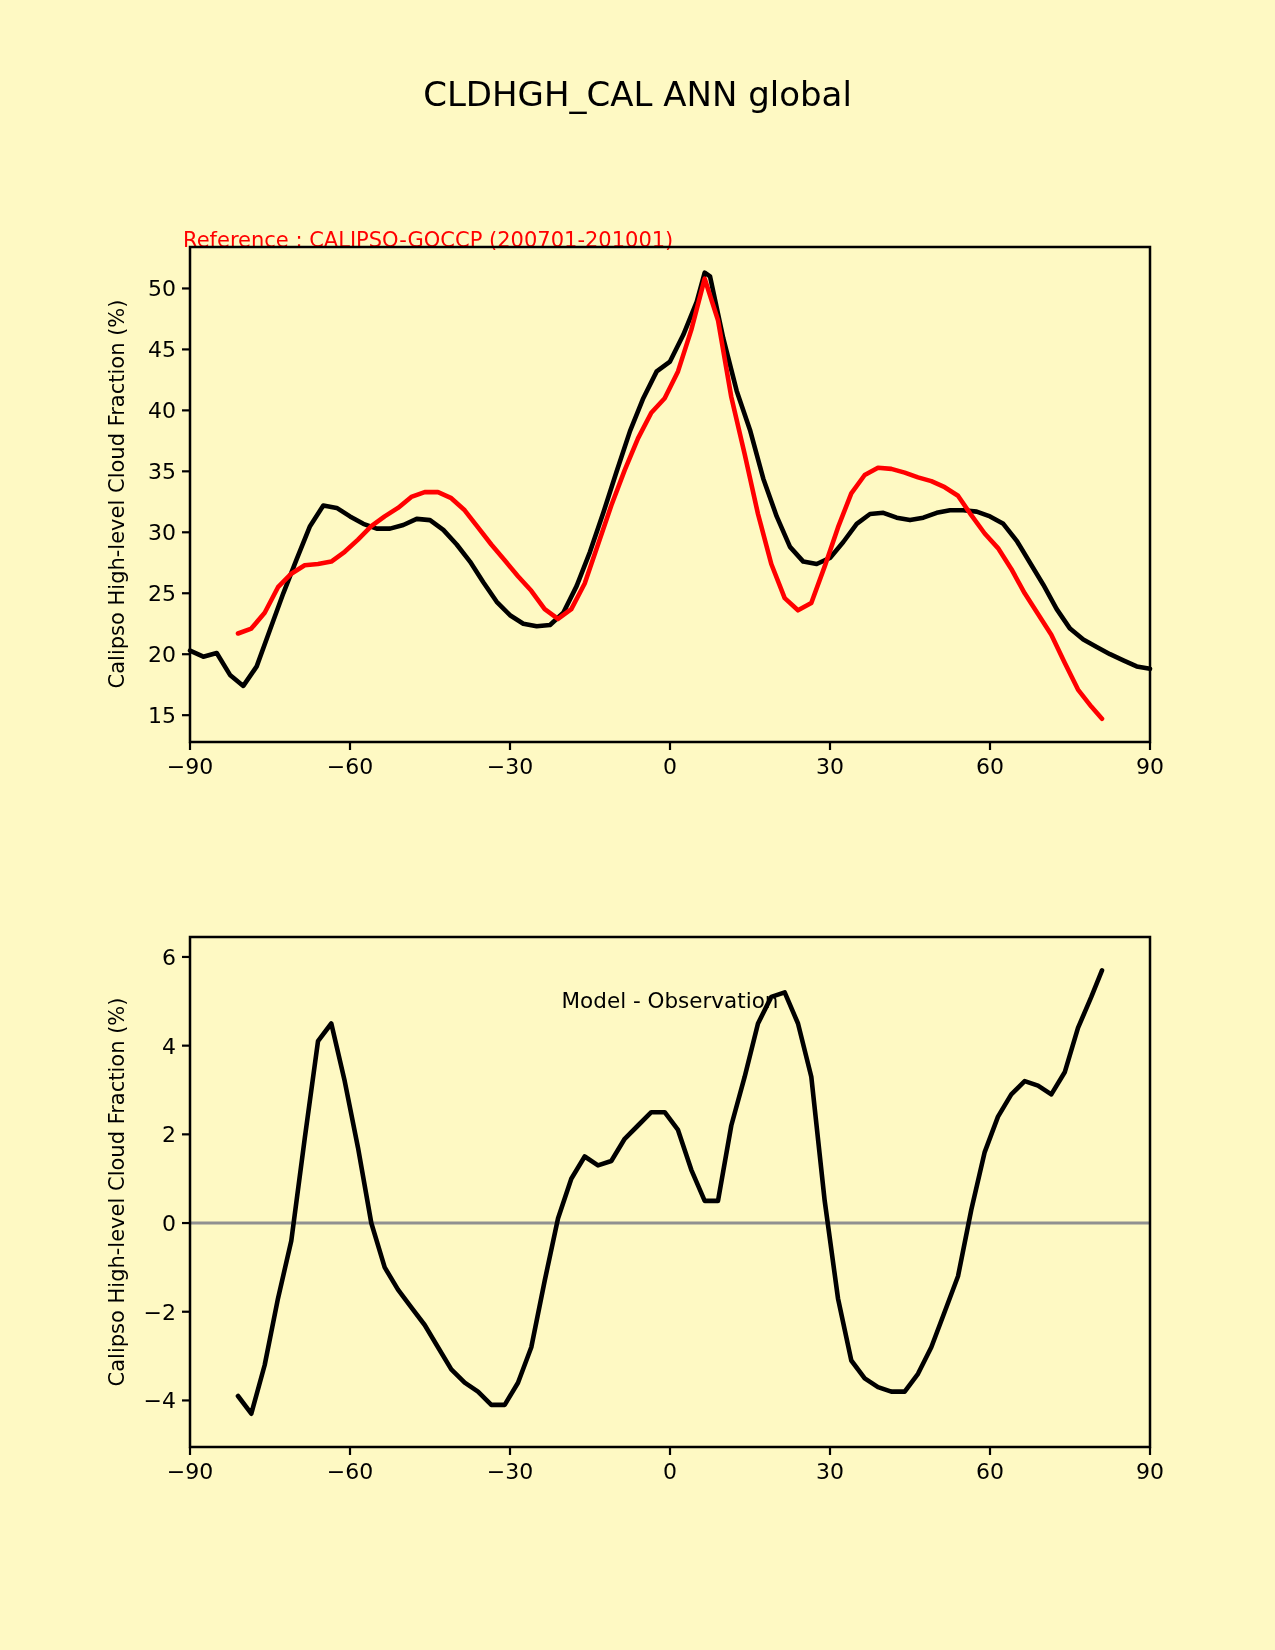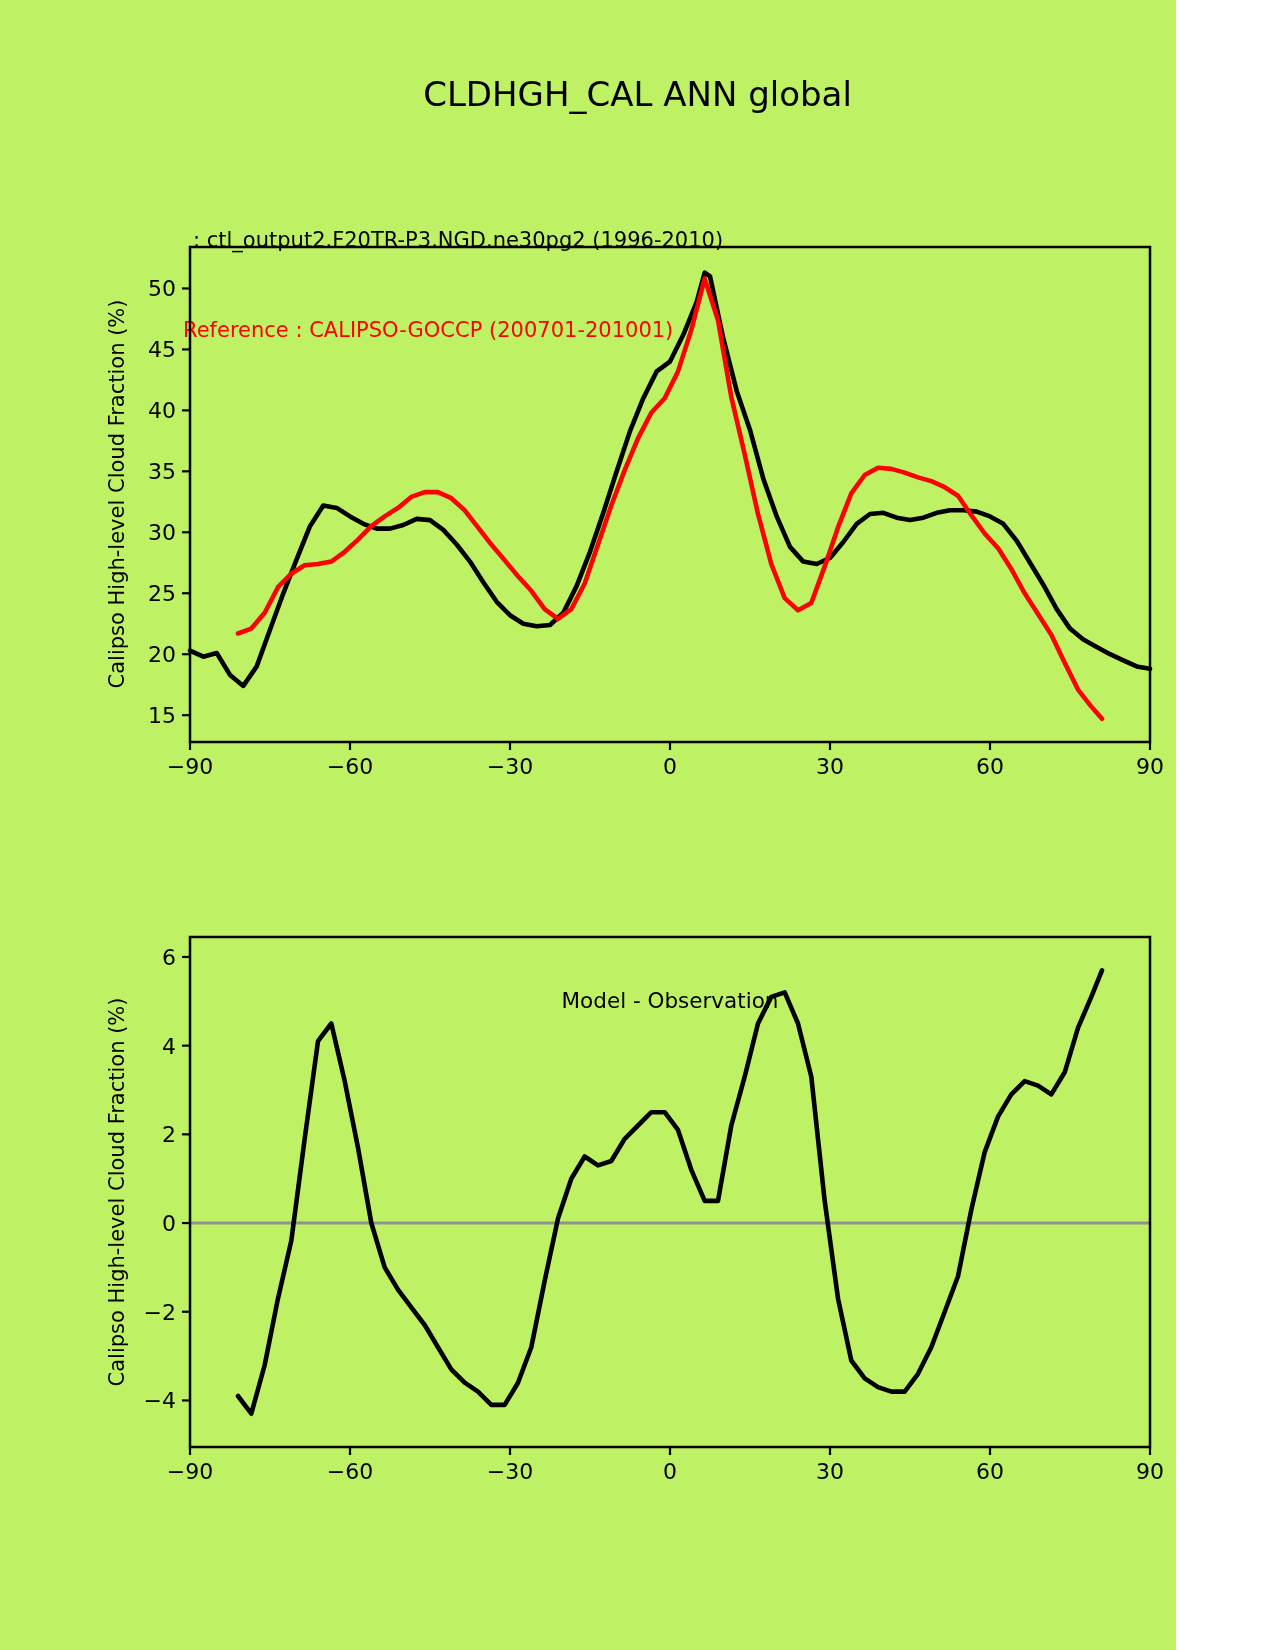--- a/index.html
+++ b/index.html
@@ -1,38 +1,37 @@
 <!DOCTYPE html>
 <html><head>
 <meta charset="utf-8">
 <style>
   html,body{margin:0;padding:0;background:#ffffff;}
   body{font-family:"DejaVu Sans","Liberation Sans",sans-serif;}
-  .figure{position:relative;width:1176px;height:1650px;background:#bef264;overflow:hidden;}
+  .figure{position:relative;width:1275px;height:1650px;background:#fef9c3;overflow:hidden;}
   .main-title{position:absolute;left:0;top:74px;width:1275px;text-align:center;
     font-size:34px;color:#000000;letter-spacing:0px;}
   .legend-block{position:absolute;left:183px;top:165px;font-size:21px;line-height:30px;white-space:pre;}
   .legend-model{color:#000000;padding-left:10px;}
   .legend-ref{color:#ff0000;}
   .ylabel{position:absolute;font-size:21px;color:#000000;white-space:nowrap;
     transform:translate(-50%,-50%) rotate(-90deg);}
   .sub-title{position:absolute;left:190px;top:988px;width:960px;text-align:center;
     font-size:21.5px;color:#000000;}
   svg{position:absolute;left:0;top:0;}
   text{font-family:"DejaVu Sans","Liberation Sans",sans-serif;}
 </style>
 </head>
 <body>
 
 <div class="figure">
 
   <div class="main-title">CLDHGH_CAL ANN global</div>
 
   <div class="legend-block">
-    <div class="legend-model">: ctl_output2.F20TR-P3.NGD.ne30pg2 (1996-2010)</div>
     <div class="legend-ref">Reference : CALIPSO-GOCCP (200701-201001)</div>
   </div>
 
   <div class="ylabel" style="left:117px;top:494px;">Calipso High-level Cloud Fraction (%)</div>
 
   <div class="sub-title">Model - Observation</div>
 
   <div class="ylabel" style="left:117px;top:1192px;">Calipso High-level Cloud Fraction (%)</div>
 
   <svg id="plot-svg" width="1275" height="1650" viewBox="0 0 1275 1650">

